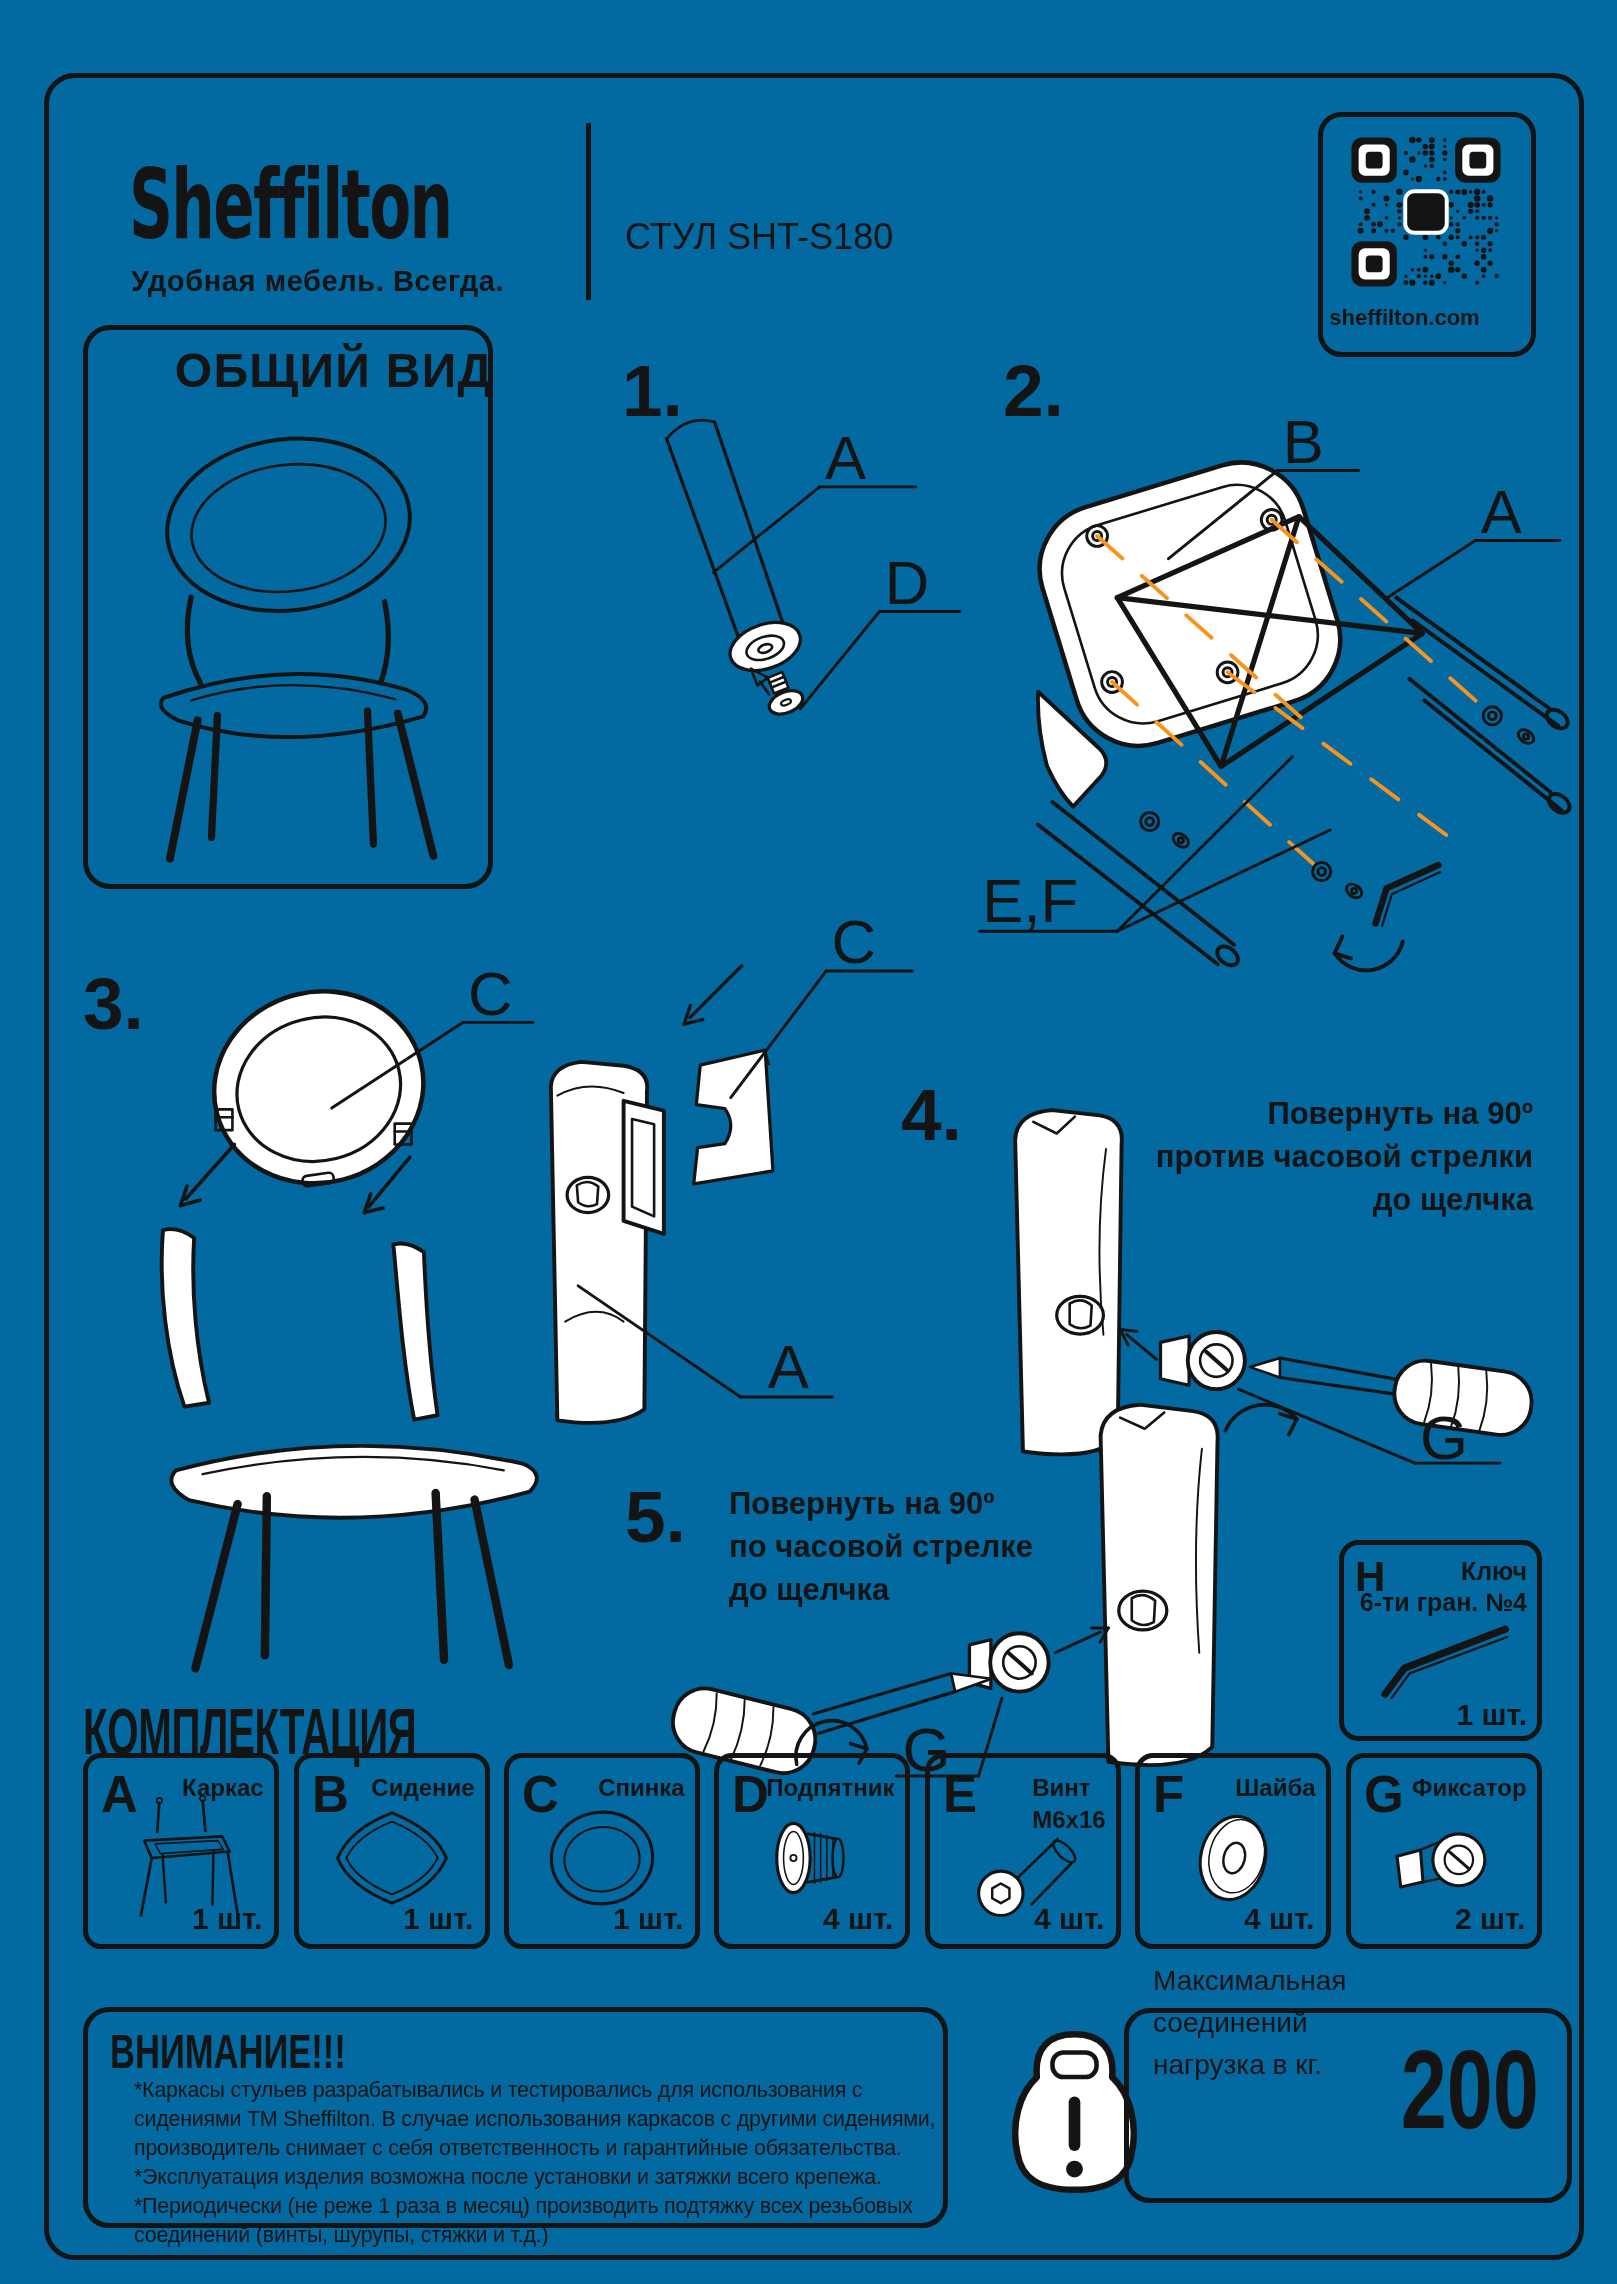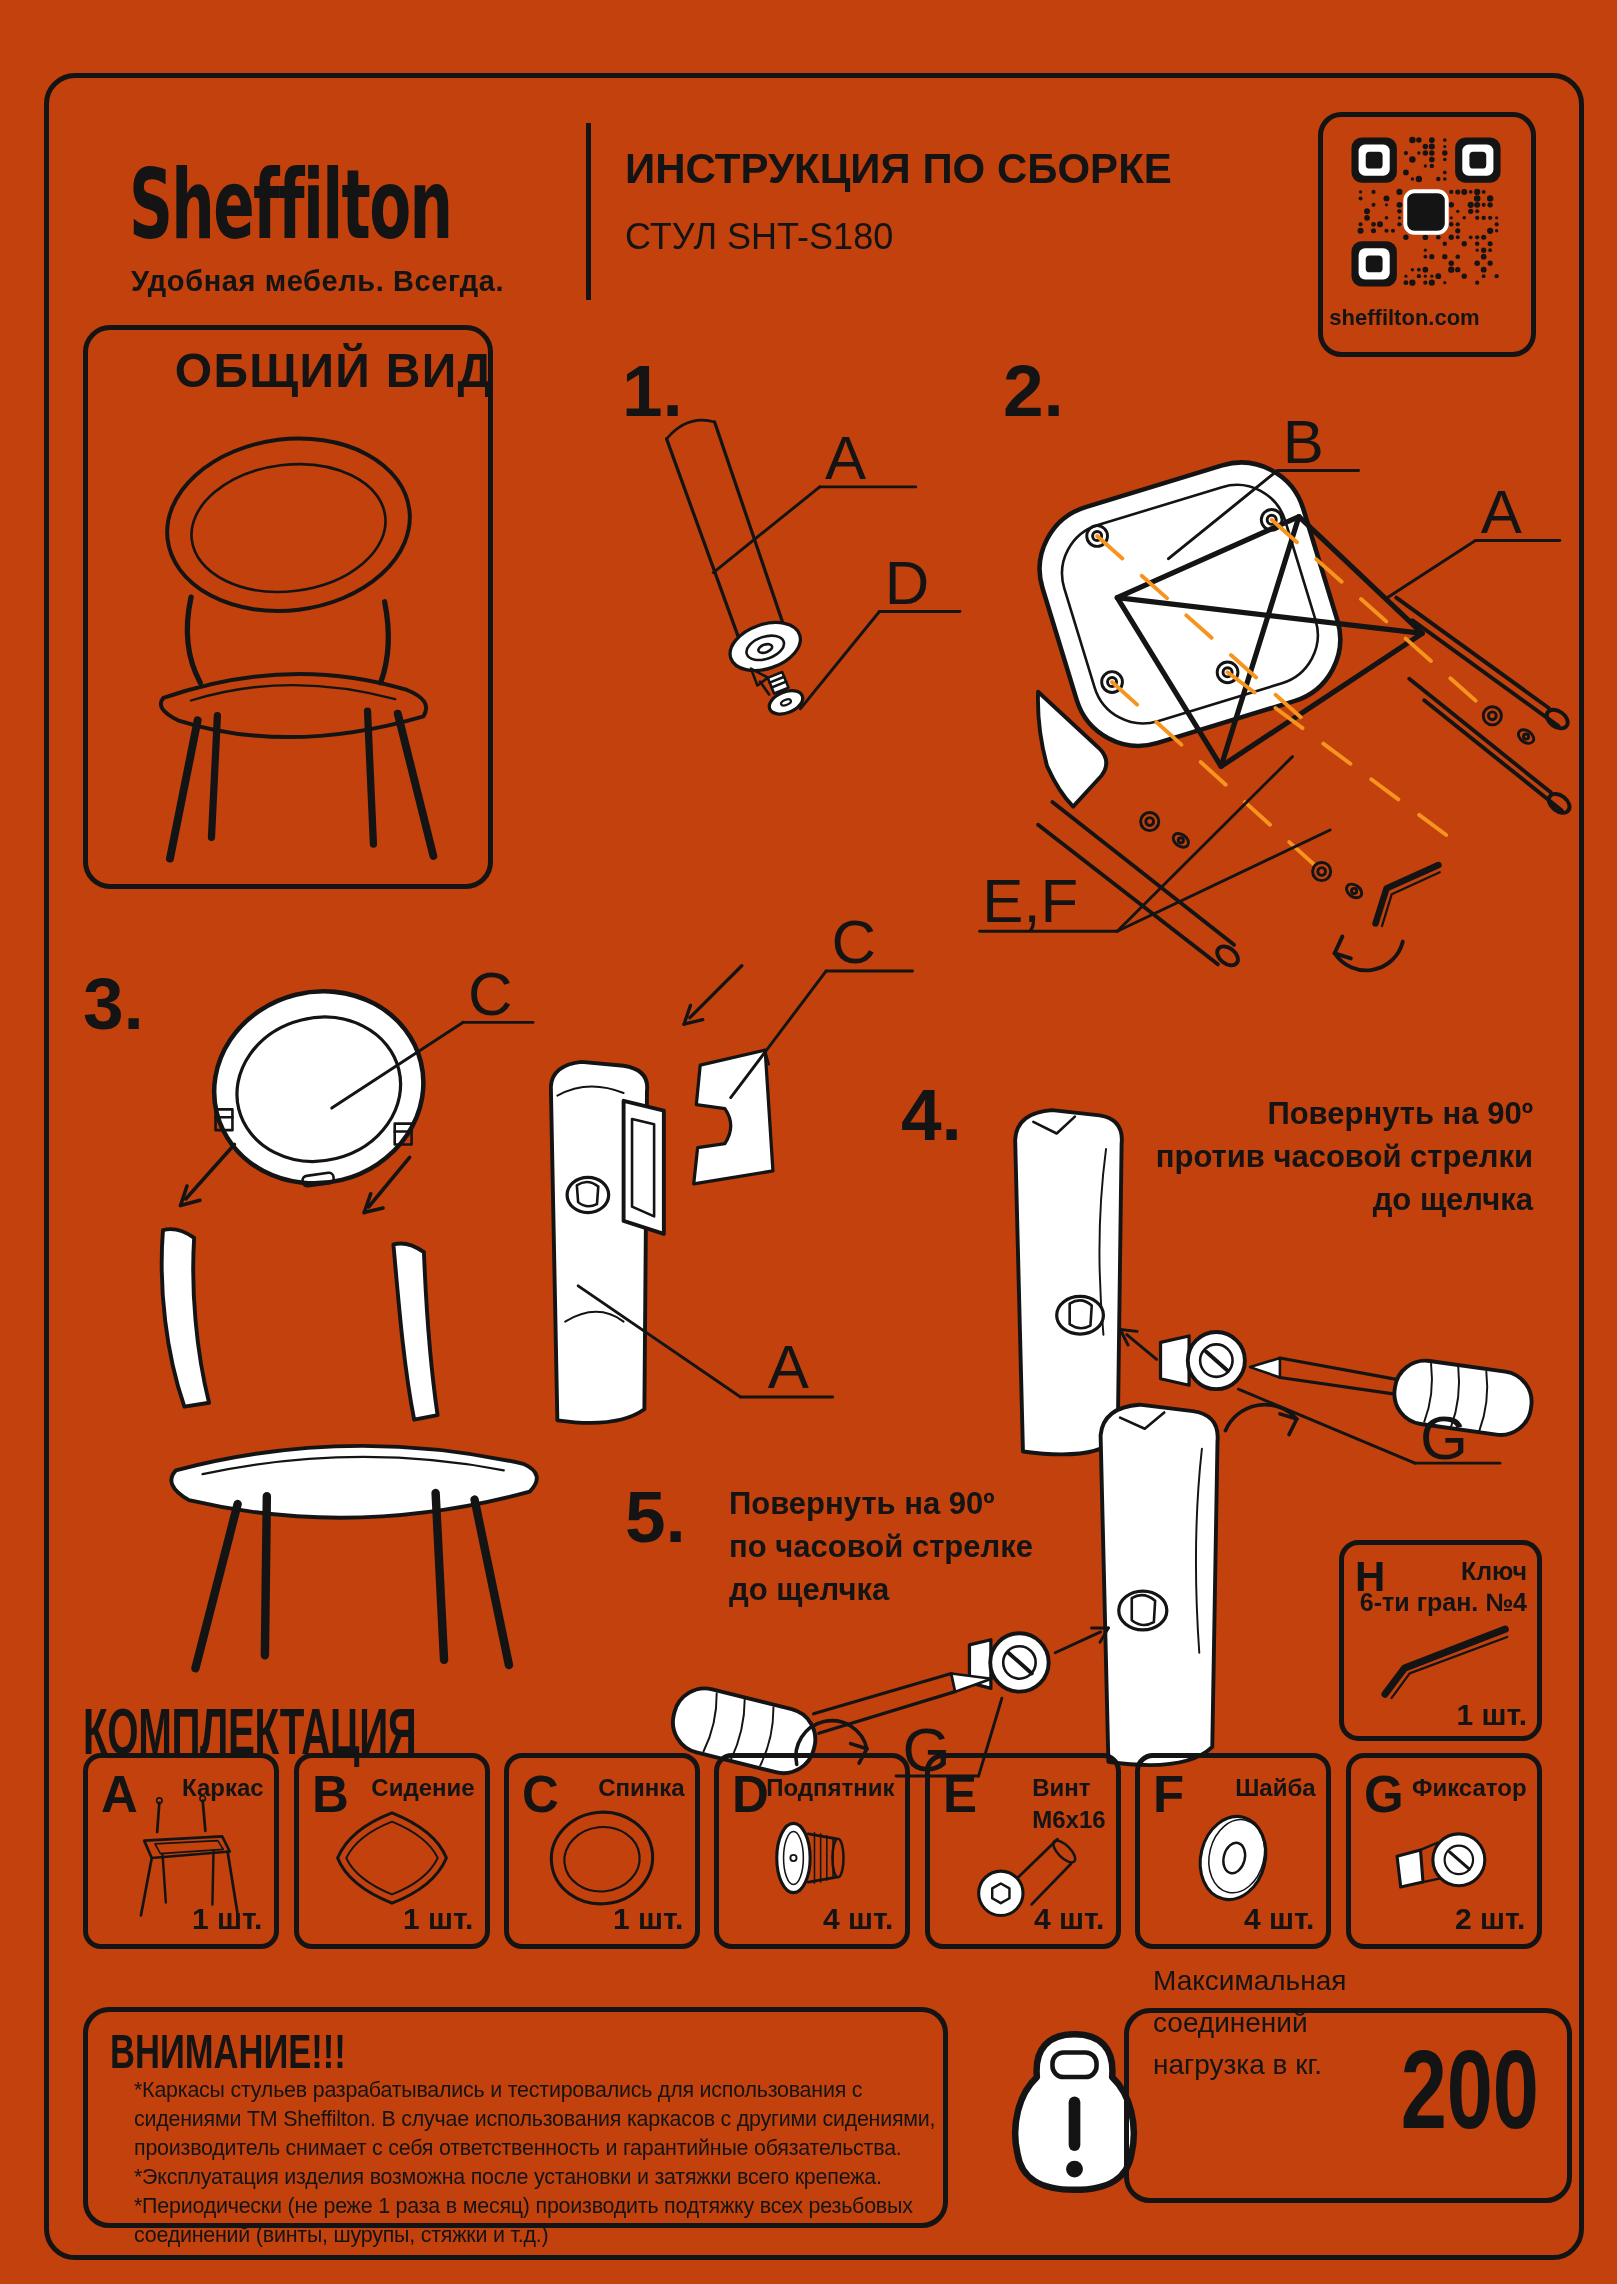--- a/index.html
+++ b/index.html
@@ -1,16 +1,16 @@
 <!DOCTYPE html>
 <html style="font-size:10.4px"><head>
 <meta charset="utf-8">
 <style>
   html,body{margin:0;padding:0;background:#ffffff;}
-  .page{position:relative;width:1617px;height:2284px;background:#c2410c;overflow:hidden;
+  .page{position:relative;width:1617px;height:2284px;background:#0369a1;overflow:hidden;
         font-family:"Liberation Sans",sans-serif;color:#141414;}
   .abs{position:absolute;}
   svg{display:block;}
   svg text{font-family:"Liberation Sans",sans-serif;fill:#141414;}
   .lbl{font-size:95px;font-weight:400;}
   .outer-border{left:44px;top:73px;width:1530px;height:2177px;border:5.2px solid #141414;border-radius:31px;}
   
   .logo{left:129px;top:148px;font-size:97px;font-weight:800;letter-spacing:-2.6px;
         transform:scaleX(0.63);transform-origin:left top;white-space:nowrap;font-family:"DejaVu Sans","Liberation Sans",sans-serif;}
   .tagline{left:131px;top:265px;font-size:29px;font-weight:800;letter-spacing:0.6px;white-space:nowrap;}
@@ -58,21 +58,20 @@
 </head>
 <body>
 
 <div class="page">
 
   <div class="abs outer-border"></div>
 
   <div class="abs logo">Sheffilton</div>
   <div class="abs tagline">Удобная мебель. Всегда.</div>
   <div class="abs hdr-divider"></div>
-  <div class="abs hdr-title">ИНСТРУКЦИЯ ПО СБОРКЕ</div>
   <div class="abs hdr-sub">СТУЛ SHT-S180</div>
 
   <div class="abs qr-box">
     <svg style="position:absolute;left:22px;top:14.3px;" width="162" height="162" viewBox="0 0 250 250">
       <g id="qr-dots">
           <circle cx="24" cy="94" r="2.5" fill="#141414"></circle>
           <circle cx="24" cy="104" r="3.1" fill="#141414"></circle>
           <circle cx="24" cy="144" r="3.1" fill="#141414"></circle>
           <circle cx="24" cy="154" r="4.7" fill="#141414"></circle>
           <circle cx="34" cy="124" r="4.6" fill="#141414"></circle>

